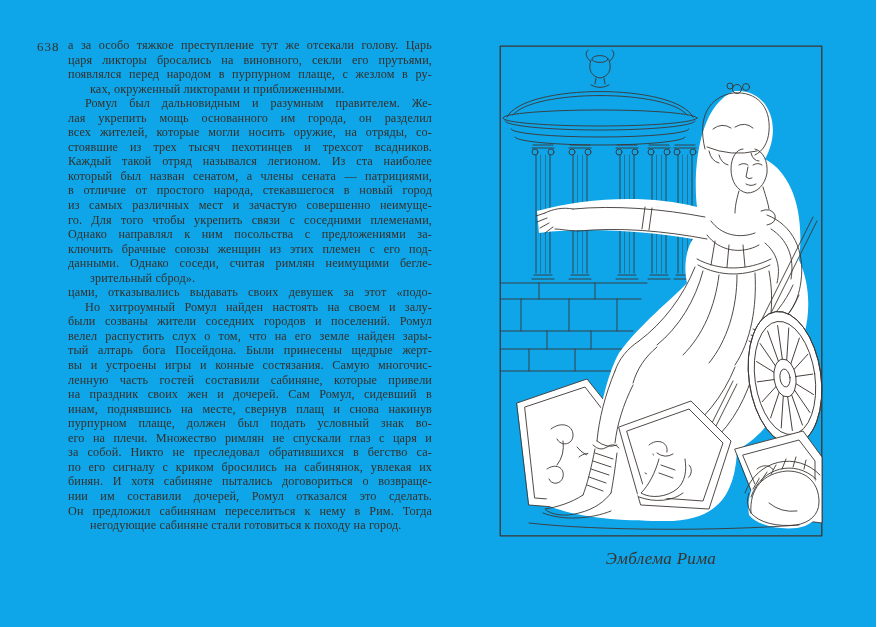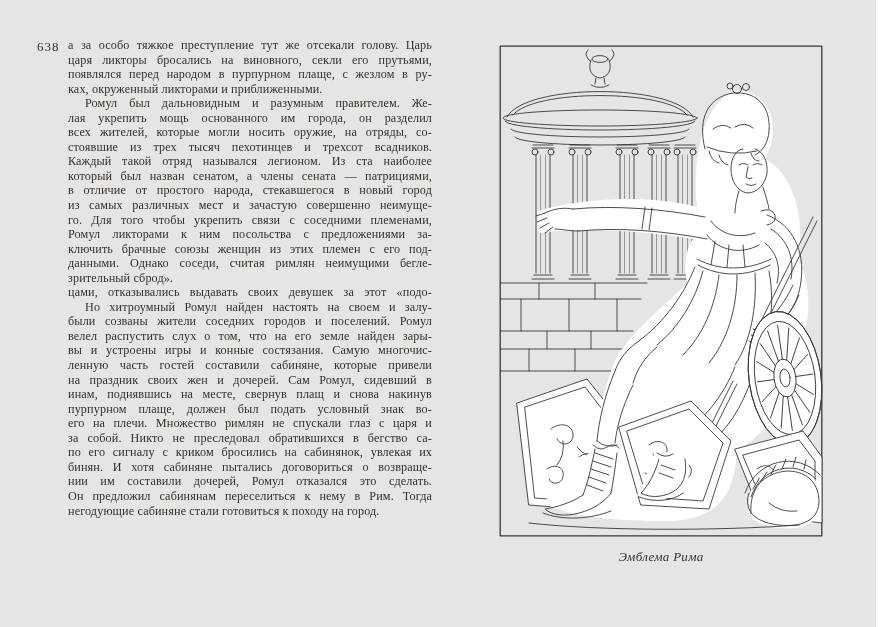--- a/index.html
+++ b/index.html
@@ -1,28 +1,28 @@
 <!DOCTYPE html>
 <html lang="ru"><head>
 <meta charset="utf-8">
 <style>
   html,body{margin:0;padding:0;width:880px;height:627px;overflow:hidden;background:#ffffff;}
-  .page{position:relative;width:876px;height:627px;background:#e5e5e5;
+  .page{position:relative;width:876px;height:627px;background:#0ea5e9;
         font-family:"Liberation Serif","DejaVu Serif",serif;color:#35302a;}
   .page-number{position:absolute;left:37px;top:39px;font-size:13px;letter-spacing:1px;}
   .text-column{position:absolute;left:68px;top:38px;width:364px;
                font-size:12.2px;line-height:14.55px;letter-spacing:.12px;}
   .para{margin:0;}
   .line{text-align:justify;text-align-last:justify;white-space:nowrap;}
-  .line.last{text-align-last:left;white-space:normal;}
+  .line.last{text-align-last:left;white-space:normal;margin-left:22px;}
   .para.indent .line:first-child{text-indent:17px;}
   .illustration{position:absolute;left:499px;top:45px;width:324px;height:492px;margin:0;}
   .illustration svg{display:block;}
   .caption{position:absolute;left:499px;top:549px;width:324px;text-align:center;
-           font-style:italic;font-size:13px;color:#3a342e;letter-spacing:.3px;}
+           font-style:italic;font-size:17px;color:#3a342e;letter-spacing:.3px;}
 </style>
 </head>
 <body>
 
 <div class="page">
 
   <div class="page-number">638</div>
 
   <div class="text-column">
       <div class="para">
@@ -34,30 +34,31 @@
       <div class="para indent">
         <div class="line">Ромул был дальновидным и разумным правителем. Же-</div>
         <div class="line">лая укрепить мощь основанного им города, он разделил</div>
         <div class="line">всех жителей, которые могли носить оружие, на отряды, со-</div>
         <div class="line">стоявшие из трех тысяч пехотинцев и трехсот всадников.</div>
         <div class="line">Каждый такой отряд назывался легионом. Из ста наиболее</div>
         <div class="line">который был назван сенатом, а члены сената — патрициями,</div>
         <div class="line">в отличие от простого народа, стекавшегося в новый город</div>
         <div class="line">из самых различных мест и зачастую совершенно неимуще-</div>
         <div class="line">го. Для того чтобы укрепить связи с соседними племенами,</div>
-        <div class="line">Ромул ликторами к ним посольства с предложениями за-</div>
+        <div class="line">Однако направлял к ним посольства с предложениями за-</div>
         <div class="line">ключить брачные союзы женщин из этих племен с его под-</div>
         <div class="line">данными. Однако соседи, считая римлян неимущими бегле-</div>
         <div class="line last">зрительный сброд».</div>
         <div class="line">цами, отказывались выдавать своих девушек за этот «подо-</div>
       </div>
       <div class="para indent">
         <div class="line">Но хитроумный Ромул найден настоять на своем и залу-</div>
         <div class="line">были созваны жители соседних городов и поселений. Ромул</div>
         <div class="line">велел распустить слух о том, что на его земле найден зары-</div>
+        <div class="line">тый алтарь бога Посейдона. Были принесены щедрые жерт-</div>
         <div class="line">вы и устроены игры и конные состязания. Самую многочис-</div>
         <div class="line">ленную часть гостей составили сабиняне, которые привели</div>
         <div class="line">на праздник своих жен и дочерей. Сам Ромул, сидевший в</div>
         <div class="line">инам, поднявшись на месте, свернув плащ и снова накинув</div>
         <div class="line">пурпурном плаще, должен был подать условный знак во-</div>
         <div class="line">его на плечи. Множество римлян не спускали глаз с царя и</div>
         <div class="line">за собой. Никто не преследовал обратившихся в бегство са-</div>
         <div class="line">по его сигналу с криком бросились на сабинянок, увлекая их</div>
         <div class="line">бинян. И хотя сабиняне пытались договориться о возвраще-</div>
         <div class="line">нии им составили дочерей, Ромул отказался это сделать.</div>

